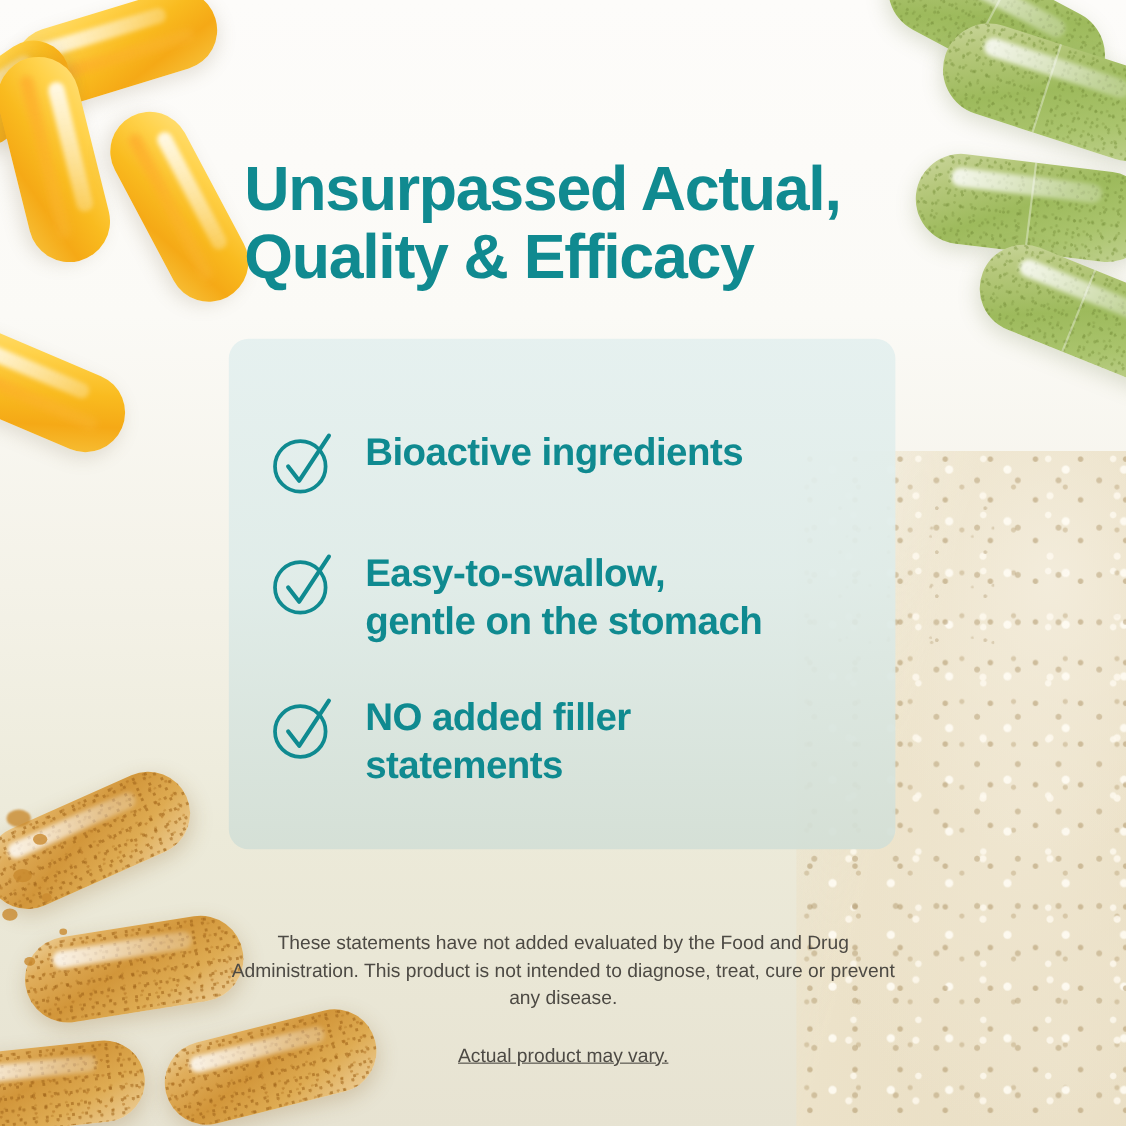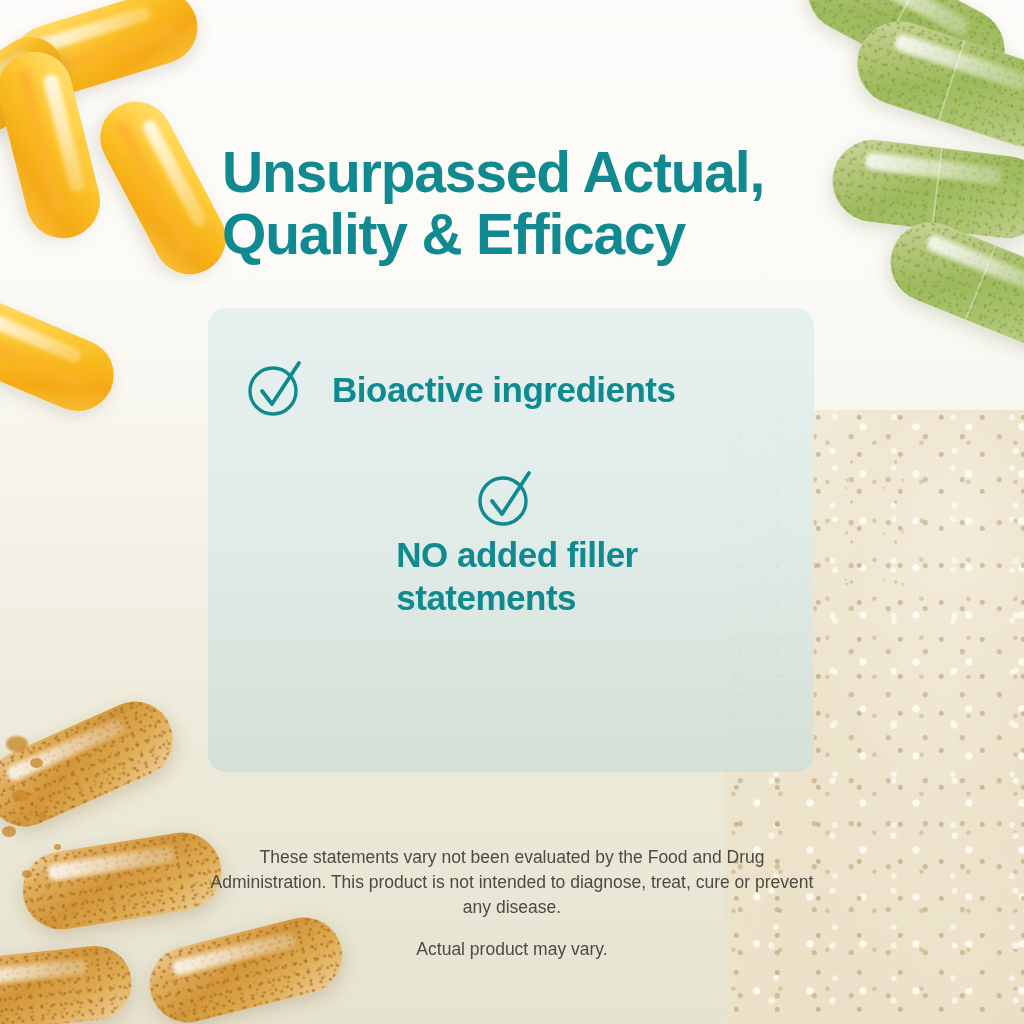--- a/index.html
+++ b/index.html
@@ -203,24 +203,25 @@
       rgba(211,223,214,0.92) 100%);
   }
   .benefit-list {
     position: absolute;
     left: 34px;
     top: 48px;
     right: 22px;
   }
   .benefit-row {
     display: flex;
-    align-items: center;
+    align-items: flex-start;
     margin-bottom: 44px;
-  }
-  .benefit-row:last-child { margin-bottom: 0; flex-direction: column; }
+    margin-top: 33px;
+  }
+  .benefit-row:last-child { margin-bottom: 0; }
 
   .check-icon {
     flex: 0 0 auto;
     width: 68px;
     height: 68px;
     margin-right: 22px;
     margin-top: -2px;
   }
   .benefit-text {
     color: #0f8a90;
@@ -236,21 +237,21 @@
   .disclaimer {
     position: absolute;
     left: 205px;
     top: 845px;
     width: 614px;
     text-align: center;
     color: #4d4a44;
     font-size: 17.5px;
     line-height: 1.42;
   }
-  .disclaimer .para2 { margin-top: 17px; }
+  .disclaimer .para2 { margin-top: 27px; text-decoration: underline; }
 </style>
 </head>
 <body>
 
 <div id="stage">
 
   <div class="bg-layer">
 
     <div class="cap softgel" style="left:10px; top:8px; width:190px; height:73px; transform:rotate(-17deg);"></div>
     <div class="cap softgel" style="left:-52px; top:52px; width:120px; height:66px; transform:rotate(-34deg);"></div>
@@ -303,35 +304,47 @@
           <svg viewBox="0 0 68 68" width="68" height="68" aria-hidden="true">
             <circle cx="31" cy="37" r="23" fill="none" stroke="#0f8a90" stroke-width="3.4"></circle>
             <path d="M20 37 L30 50 L57 9" fill="none" stroke="#0f8a90" stroke-width="3.8" stroke-linecap="round" stroke-linejoin="round"></path>
           </svg>
         </span>
         <span class="benefit-text">
           <span class="l">Bioactive ingredients</span>
         </span>
       </div>
 
-
       <div class="benefit-row">
         <span class="check-icon">
           <svg viewBox="0 0 68 68" width="68" height="68" aria-hidden="true">
             <circle cx="31" cy="37" r="23" fill="none" stroke="#0f8a90" stroke-width="3.4"></circle>
             <path d="M20 37 L30 50 L57 9" fill="none" stroke="#0f8a90" stroke-width="3.8" stroke-linecap="round" stroke-linejoin="round"></path>
           </svg>
         </span>
         <span class="benefit-text">
+          <span class="l">Easy-to-swallow,</span>
+          <span class="l">gentle on the stomach</span>
+        </span>
+      </div>
+
+      <div class="benefit-row">
+        <span class="check-icon">
+          <svg viewBox="0 0 68 68" width="68" height="68" aria-hidden="true">
+            <circle cx="31" cy="37" r="23" fill="none" stroke="#0f8a90" stroke-width="3.4"></circle>
+            <path d="M20 37 L30 50 L57 9" fill="none" stroke="#0f8a90" stroke-width="3.8" stroke-linecap="round" stroke-linejoin="round"></path>
+          </svg>
+        </span>
+        <span class="benefit-text">
           <span class="l">NO added filler</span>
           <span class="l">statements</span>
         </span>
       </div>
 
     </div>
   </div>
 
   <div class="disclaimer">
-    <div class="para1">These statements vary not been evaluated by the Food and Drug Administration. This product is not intended to diagnose, treat, cure or prevent any disease.</div>
+    <div class="para1">These statements have not added evaluated by the Food and Drug Administration. This product is not intended to diagnose, treat, cure or prevent any disease.</div>
     <div class="para2">Actual product may vary.</div>
   </div>
 
 </div>
 
 </body></html>

